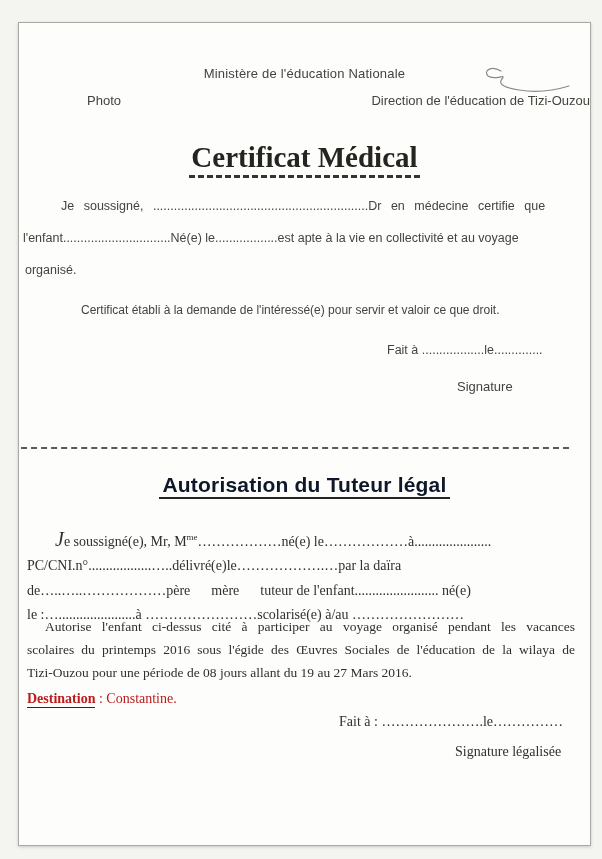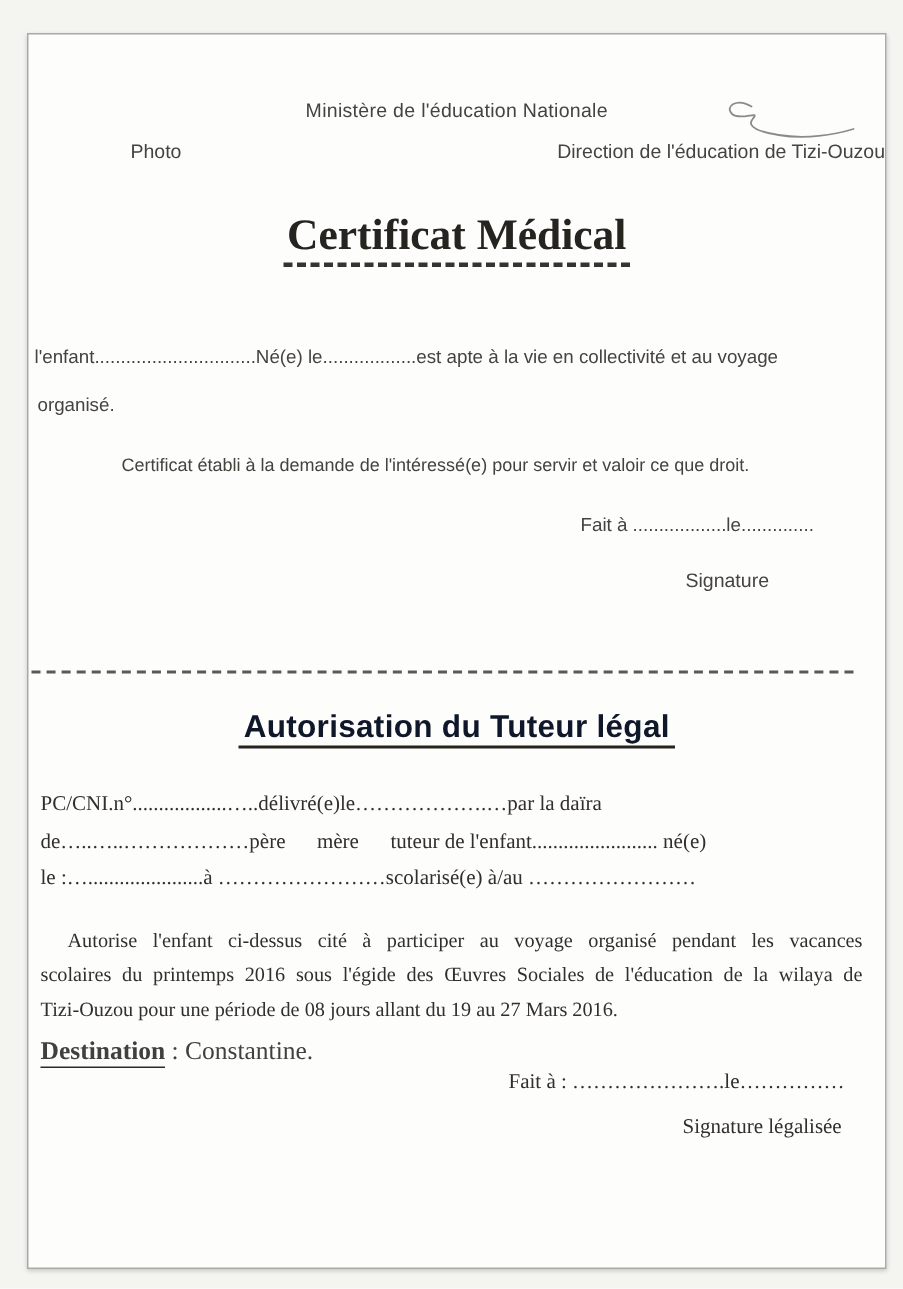--- a/index.html
+++ b/index.html
@@ -42,21 +42,21 @@
     font-size:14px;color:#322f2a;line-height:24.6px;}
   .auth-body .line{white-space:nowrap;}
   .auth-body .line1{text-indent:28px;}
   .initial-j{font-size:20px;font-style:italic;}
   .auth-body sup{font-size:9px;}
   .auth-par{left:8px;top:592px;width:548px;font-family:"Liberation Serif",serif;
     font-size:13.5px;color:#322f2a;line-height:23px;}
   .auth-par .pl{white-space:nowrap;}
   .auth-par .just{text-align:justify;text-align-last:justify;white-space:normal;}
   .auth-par .pl1{text-indent:18px;}
-  .dest{left:8px;top:668px;font-family:"Liberation Serif",serif;font-size:17px;color:#404040;}
+  .dest{left:8px;top:668px;font-family:"Liberation Serif",serif;font-size:14px;color:#b91c1c;}
   .dest-label{font-weight:bold;border-bottom:1.6px solid #2e2b26;padding-bottom:1px;}
   .a-fait{left:320px;top:691px;font-family:"Liberation Serif",serif;font-size:14px;color:#322f2a;}
   .a-signature{left:436px;top:721px;font-family:"Liberation Serif",serif;font-size:14px;color:#322f2a;}
 </style>
 </head>
 <body>
 
 <div class="page">
 
   <div class="abs hdr hdr-ministry">Ministère de l'éducation Nationale</div>
@@ -64,35 +64,37 @@
   <div class="abs hdr-direction">Direction de l'éducation de Tizi-Ouzou</div>
 
   <svg class="abs squiggle" viewBox="0 0 110 62" fill="none">
     <path d="M30 22 C 20 16, 12 22, 17 27 C 23 32, 36 24, 31 30 C 26 36, 36 39, 48 41 C 66 44, 85 41, 98 37" stroke="#8b8b86" stroke-width="1.2" fill="none" stroke-linecap="round"></path>
   </svg>
 
   <div class="abs cert-title">
     <span>Certificat Médical</span>
   </div>
 
+  <div class="abs m-body m-l1">Je soussigné, ..............................................................Dr en médecine certifie que</div>
   <div class="abs m-body m-l2">l'enfant...............................Né(e) le..................est apte à la vie en collectivité et au voyage</div>
   <div class="abs m-body m-l3">organisé.</div>
 
   <div class="abs m-established">Certificat établi à la demande de l'intéressé(e) pour servir et valoir ce que droit.</div>
 
   <div class="abs m-fait">Fait à ..................le..............</div>
   <div class="abs m-signature">Signature</div>
 
   <div class="abs divider"></div>
 
   <div class="abs auth-title">
     <span>Autorisation du Tuteur légal</span>
   </div>
 
   <div class="abs auth-body">
+    <div class="line line1"><span class="initial-j">J</span><span>e soussigné(e), Mr, M</span><sup>me</sup><span>………………né(e) le………………à......................</span></div>
     <div class="line">PC/CNI.n°..................…..délivré(e)le……………….…par la daïra</div>
     <div class="line">de…..…..………………père&nbsp;&nbsp;&nbsp;&nbsp;&nbsp;&nbsp;mère&nbsp;&nbsp;&nbsp;&nbsp;&nbsp;&nbsp;tuteur de l'enfant........................ né(e)</div>
     <div class="line">le :…......................à ……………………scolarisé(e) à/au ……………………</div>
   </div>
 
   <div class="abs auth-par">
     <div class="pl pl1 just">Autorise l'enfant ci-dessus cité à participer au voyage organisé pendant les vacances</div>
     <div class="pl just">scolaires du printemps 2016 sous l'égide des Œuvres Sociales de l'éducation de la wilaya de</div>
     <div class="pl">Tizi-Ouzou pour une période de 08 jours allant du 19 au 27 Mars 2016.</div>
   </div>

